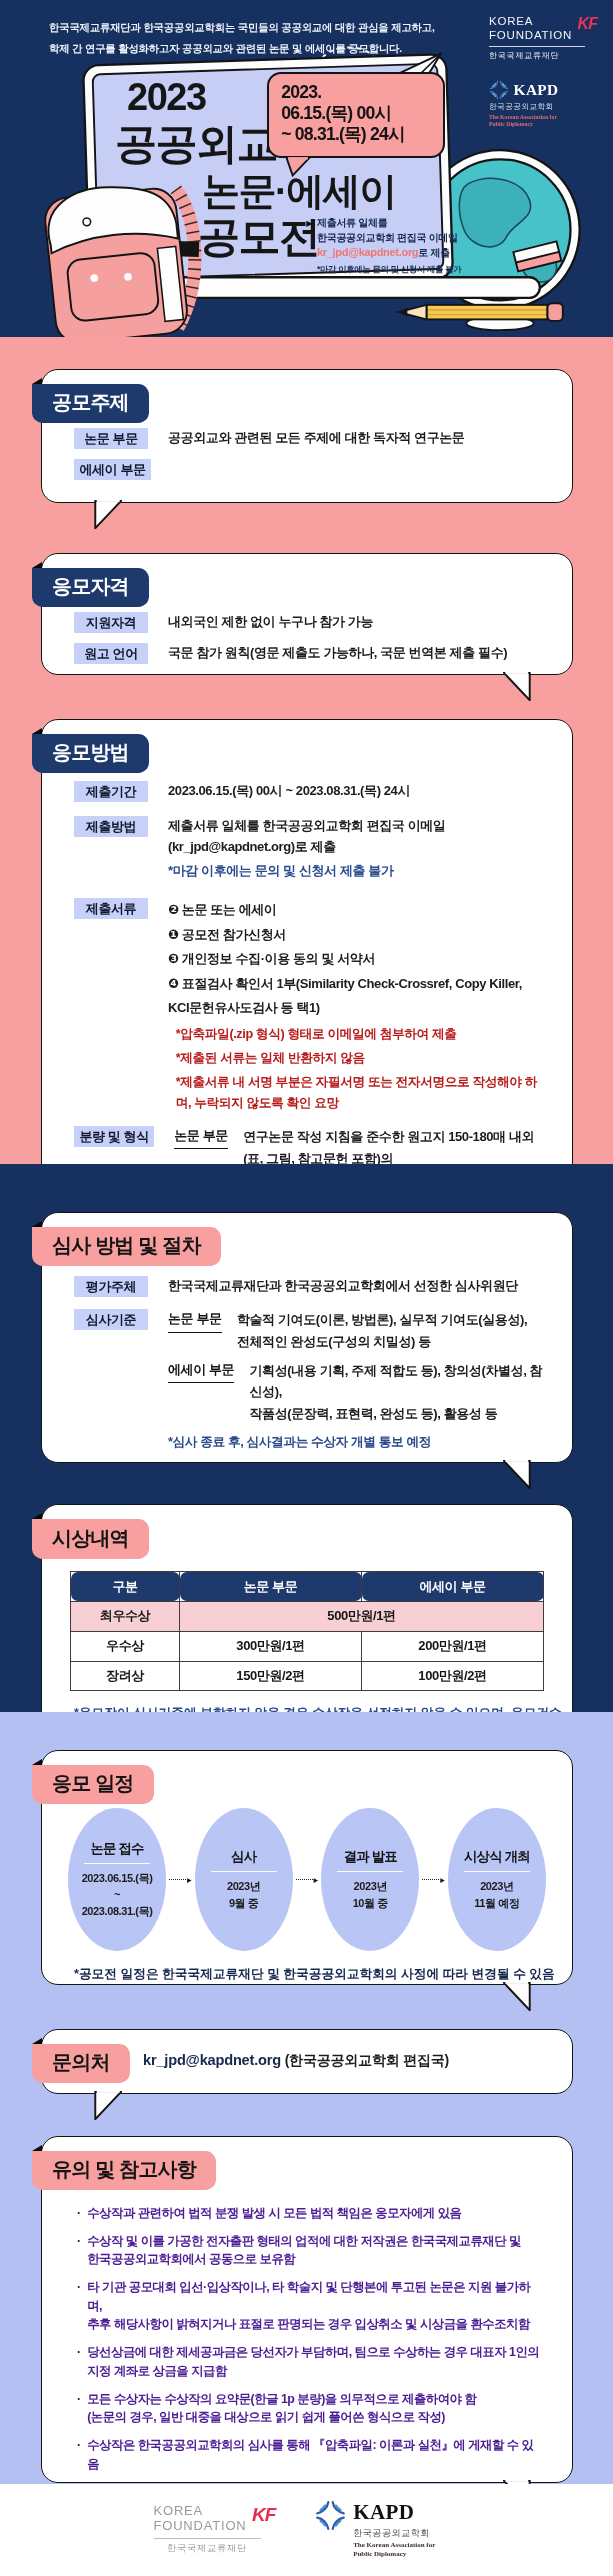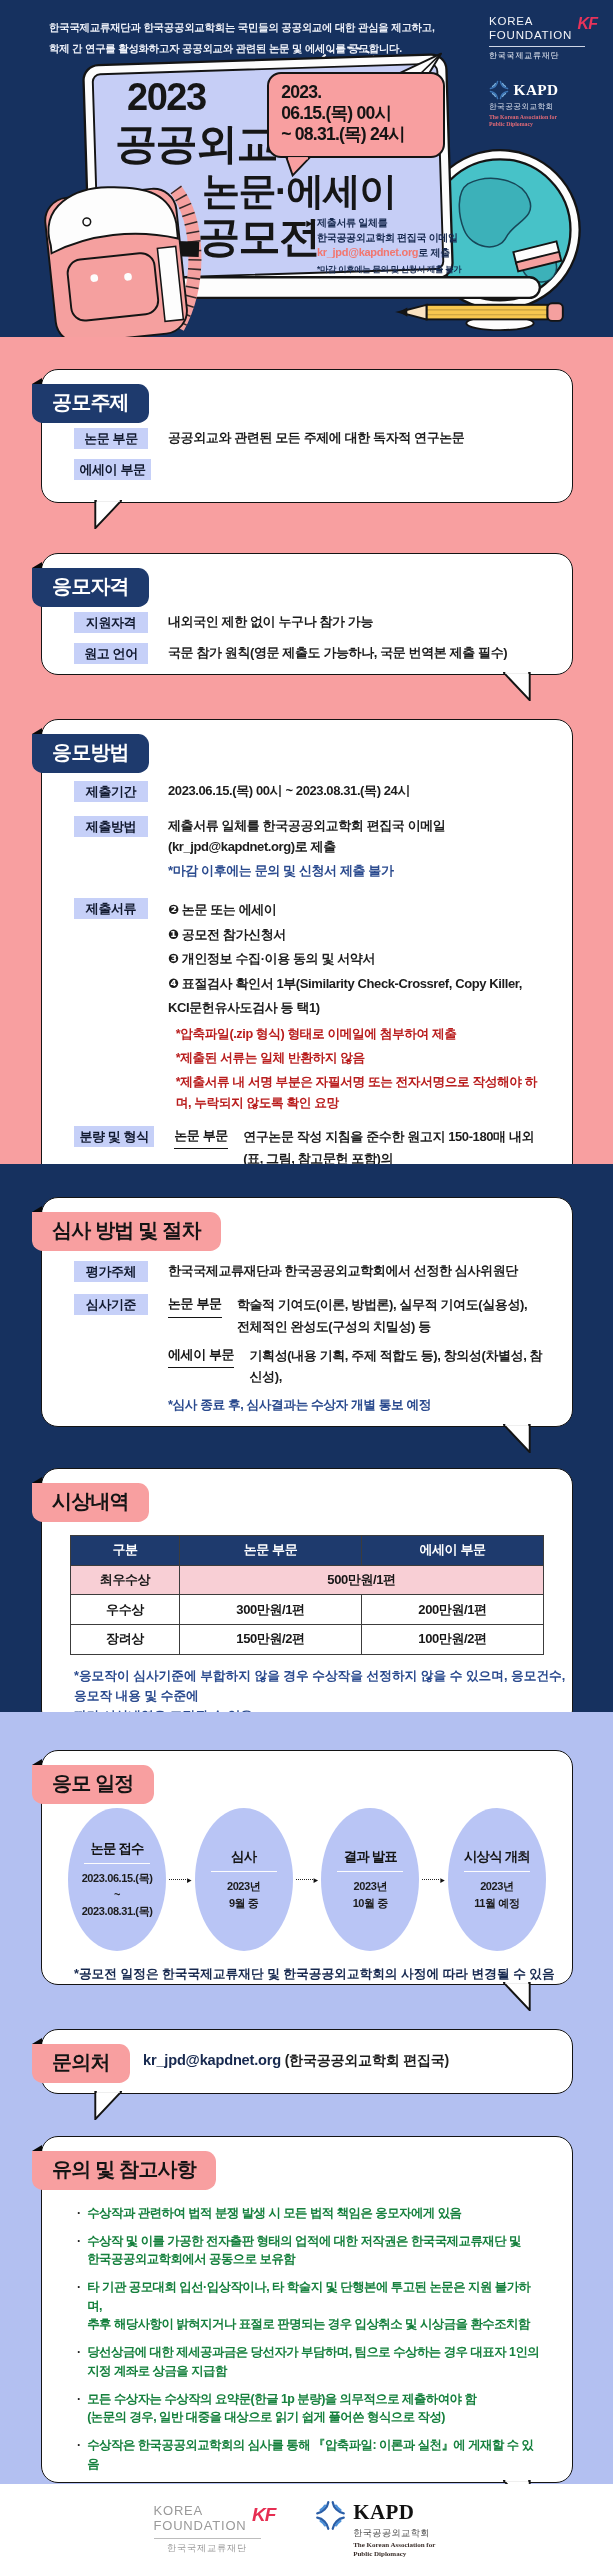--- a/index.html
+++ b/index.html
@@ -3,21 +3,21 @@
 <meta charset="utf-8">
 <style>
   html,body{margin:0;padding:0;background:#e8e8e8;}
   *{box-sizing:border-box;}
   body{font-family:"Liberation Sans","DejaVu Sans",sans-serif;}
   .poster{position:relative;width:614px;height:2576px;margin:0 auto;background:#fff;overflow:hidden;}
 
   
   .hero{position:relative;width:614px;height:337px;background:#16315f;overflow:hidden;}
   .strip-pink{position:relative;width:614px;height:827px;background:#f89fa0;padding-top:32px;}
-  .strip-navy{position:relative;width:614px;height:548px;background:#16315f;padding-top:33px;}
+  .strip-navy{position:relative;width:614px;height:548px;background:#16315f;padding-top:48px;}
   .strip-lav{position:relative;width:614px;height:772px;background:#b3c0f1;padding-top:38px;}
   .footer{position:relative;width:614px;height:91px;background:#ffffff;display:flex;align-items:center;justify-content:center;gap:54px;}
 
   
   .intro{position:absolute;left:49px;top:18.4px;color:#eef1f9;font-size:10.4px;font-weight:700;line-height:1.95;letter-spacing:-0.2px;}
   .logo-kf{position:absolute;right:29px;top:15.3px;color:#fff;width:96px;}
   .kf-row{display:flex;align-items:flex-start;gap:5.4px;}
   .kf-name{font-size:11.5px;letter-spacing:0.8px;line-height:1.15;color:#f4f5f9;}
   .kf-mark{font-size:16px;font-weight:900;font-style:italic;color:#e8335a;letter-spacing:-0.8px;}
   .kf-div{border-top:0.8px solid #cfd6e6;margin:3.8px 0 3.1px 0;}
@@ -58,21 +58,21 @@
   .blue{color:#2a4a8e;font-weight:800;}
   .doc-item{line-height:1.88;}
   .blue-note{color:#b91c1c;font-weight:800;line-height:1.65;margin-top:3.1px;padding-left:7.7px;font-size:12.7px;}
   .subrow{display:flex;gap:15.3px;margin-bottom:7.7px;align-items:flex-start;}
   .sublbl{flex:0 0 auto;font-weight:900;font-size:13px;color:#141414;border-bottom:1.9px solid #141414;padding-bottom:1.5px;white-space:nowrap;letter-spacing:-0.4px;}
   .subval{font-size:13px;font-weight:600;color:#1c1c1c;line-height:1.65;letter-spacing:-0.4px;}
 
   
   .awards-table{border-collapse:collapse;margin:66px auto 0 auto;width:474px;}
   .awards-table th,.awards-table td{border:1.2px solid #3c3c3c;text-align:center;font-size:13px;padding:5.4px 3.1px;letter-spacing:-0.4px;}
-  .awards-table th{background:#1e3a6d;color:#fff;font-weight:900;}
+  .awards-table th{background:#1e3a6d;color:#fff;font-weight:900;border-radius:7px;}
   .awards-table td{font-weight:700;color:#161616;background:#fff;}
   .row-top td{background:#f8cfd5;}
   .tbl-note{margin:12.3px 0 0 32px;font-size:12.7px;line-height:1.55;}
 
   
   .timeline{display:flex;align-items:center;justify-content:center;margin-top:57px;padding:0 5px;}
   .step{width:98px;height:143px;background:#b9c5f5;border-radius:50%;display:flex;flex-direction:column;align-items:center;justify-content:center;text-align:center;flex:0 0 auto;}
   .step-title{font-size:13.4px;font-weight:900;color:#141414;letter-spacing:-0.8px;}
   .step-div{width:66px;border-top:1.2px solid #fdfdfd;margin:5.4px 0 6.1px 0;}
   .step-line{font-size:11px;font-weight:700;color:#1c1c1c;line-height:1.5;letter-spacing:-0.4px;}
@@ -82,21 +82,21 @@
   .sched-note{margin:15.3px 0 0 32px;font-size:12.7px;}
 
   
   .contact-body{padding:21.5px 23px 0 101px;font-size:14px;color:#1c1c1c;font-weight:600;letter-spacing:-0.2px;}
   .contact-email{font-weight:900;color:#17294f;font-size:14.6px;}
 
   
   .bullets{padding:67px 31px 0 35px;}
   .bullet{display:flex;gap:6.1px;margin-bottom:9.2px;}
   .bullet .dot{font-weight:900;color:#222;flex:0 0 auto;font-size:12.3px;line-height:1.5;}
-  .bullet .btxt{font-size:12.4px;font-weight:600;color:#15803d;line-height:1.5;letter-spacing:-0.5px;}
+  .bullet .btxt{font-size:12.4px;font-weight:600;color:#4c1d95;line-height:1.5;letter-spacing:-0.5px;}
 
   
   .f-kf{color:#9a9a9a;width:107px;}
   .f-kf .kf-name{color:#9a9a9a;font-size:13px;}
   .f-kf .kf-mark{color:#e62e52;font-size:19px;}
   .f-kf .kf-div{border-top:0.8px solid #bdbdbd;}
   .f-kf .kf-kor{color:#9a9a9a;font-size:9.2px;text-align:center;}
   .f-kapd{width:146px;display:flex;gap:7.7px;align-items:flex-start;}
   .f-kapd .kapd-name{color:#111;font-size:21px;}
   .f-kapd .kapd-kor{color:#4a4a4a;font-size:9.2px;}
@@ -333,20 +333,21 @@
               <span class="sublbl">논문 부문</span>
               <div class="subval">
                 <div>학술적 기여도(이론, 방법론), 실무적 기여도(실용성),</div>
                 <div>전체적인 완성도(구성의 치밀성) 등</div>
               </div>
             </div>
             <div class="subrow">
               <span class="sublbl">에세이 부문</span>
               <div class="subval">
                 <div>기획성(내용 기획, 주제 적합도 등), 창의성(차별성, 참신성),</div>
+                <div>작품성(문장력, 표현력, 완성도 등), 활용성 등</div>
               </div>
             </div>
             <div class="blue" style="margin-top:6.1px;font-size:12.7px;">*심사 종료 후, 심사결과는 수상자 개별 통보 예정</div>
           </div>
         </div>
       </div>
       <svg class="tail tail-r" width="29" height="29" viewBox="0 0 38 38">
           <polygon points="1,1 35,1 35,37" fill="#fff" stroke="#141414" stroke-width="2.5"></polygon>
           <rect x="3" y="0" width="30" height="2.5" fill="#fff"></rect>
         </svg>

